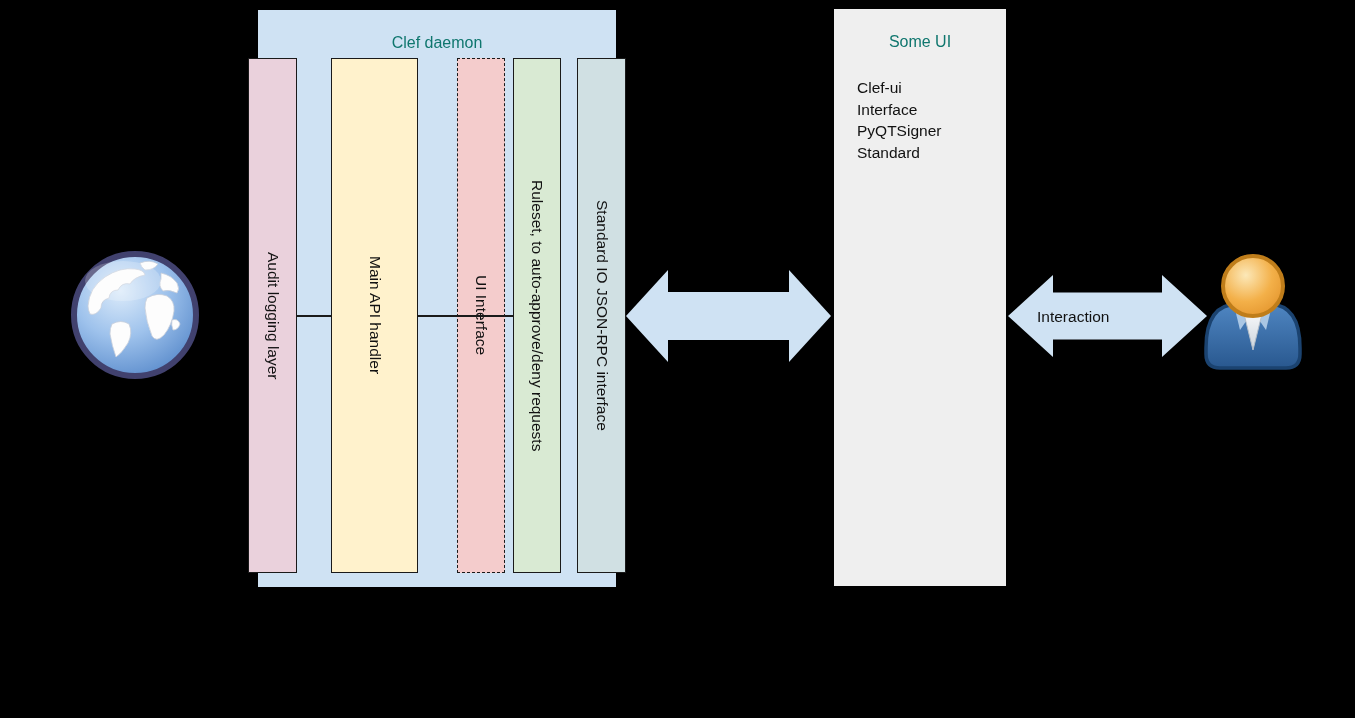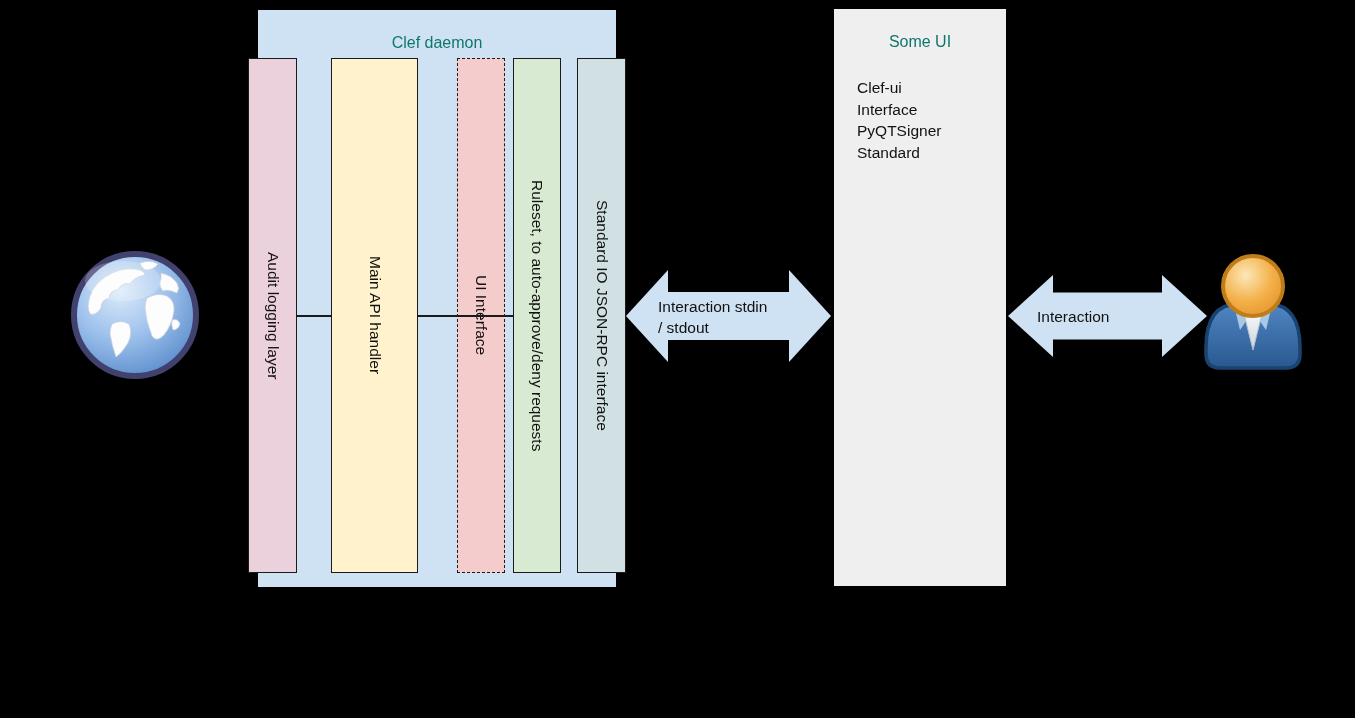--- a/index.html
+++ b/index.html
@@ -84,24 +84,20 @@
       <path d="M79,50 Q89,44 99,48 Q107,53 106,63 Q104,77 96,87 Q88,95 84,88 Q78,73 77,60 Q77,54 79,50 Z"></path>
       <path d="M44,76 Q53,71 61,76 Q65,85 60,95 Q54,105 48,109 Q44,98 42,86 Q42,80 44,76 Z"></path>
       <path d="M104,72 Q110,70 112,76 Q110,82 105,82 Q103,77 104,72 Z"></path>
     </g>
     <ellipse cx="55" cy="33" rx="38" ry="20" fill="#ffffff" opacity="0.22"></ellipse>
   </svg>
 
   <svg class="arrow arrow-left" width="205" height="92" viewBox="0 0 205 92">
     <polygon points="0,46 42,0 42,22 163,22 163,0 205,46 163,92 163,70 42,70 42,92" fill="#cfe2f3"></polygon>
   </svg>
-  <div class="arrow-label left">
-    <div>Interaction stdin</div>
-    <div>/ stdout</div>
-  </div>
 
   <div class="someui-box">
     <div class="box-title">Some UI</div>
     <ul class="ui-list">
       <li>Clef-ui</li>
       <li>Interface</li>
       <li>PyQTSigner</li>
       <li>Standard</li>
     </ul>
   </div>

